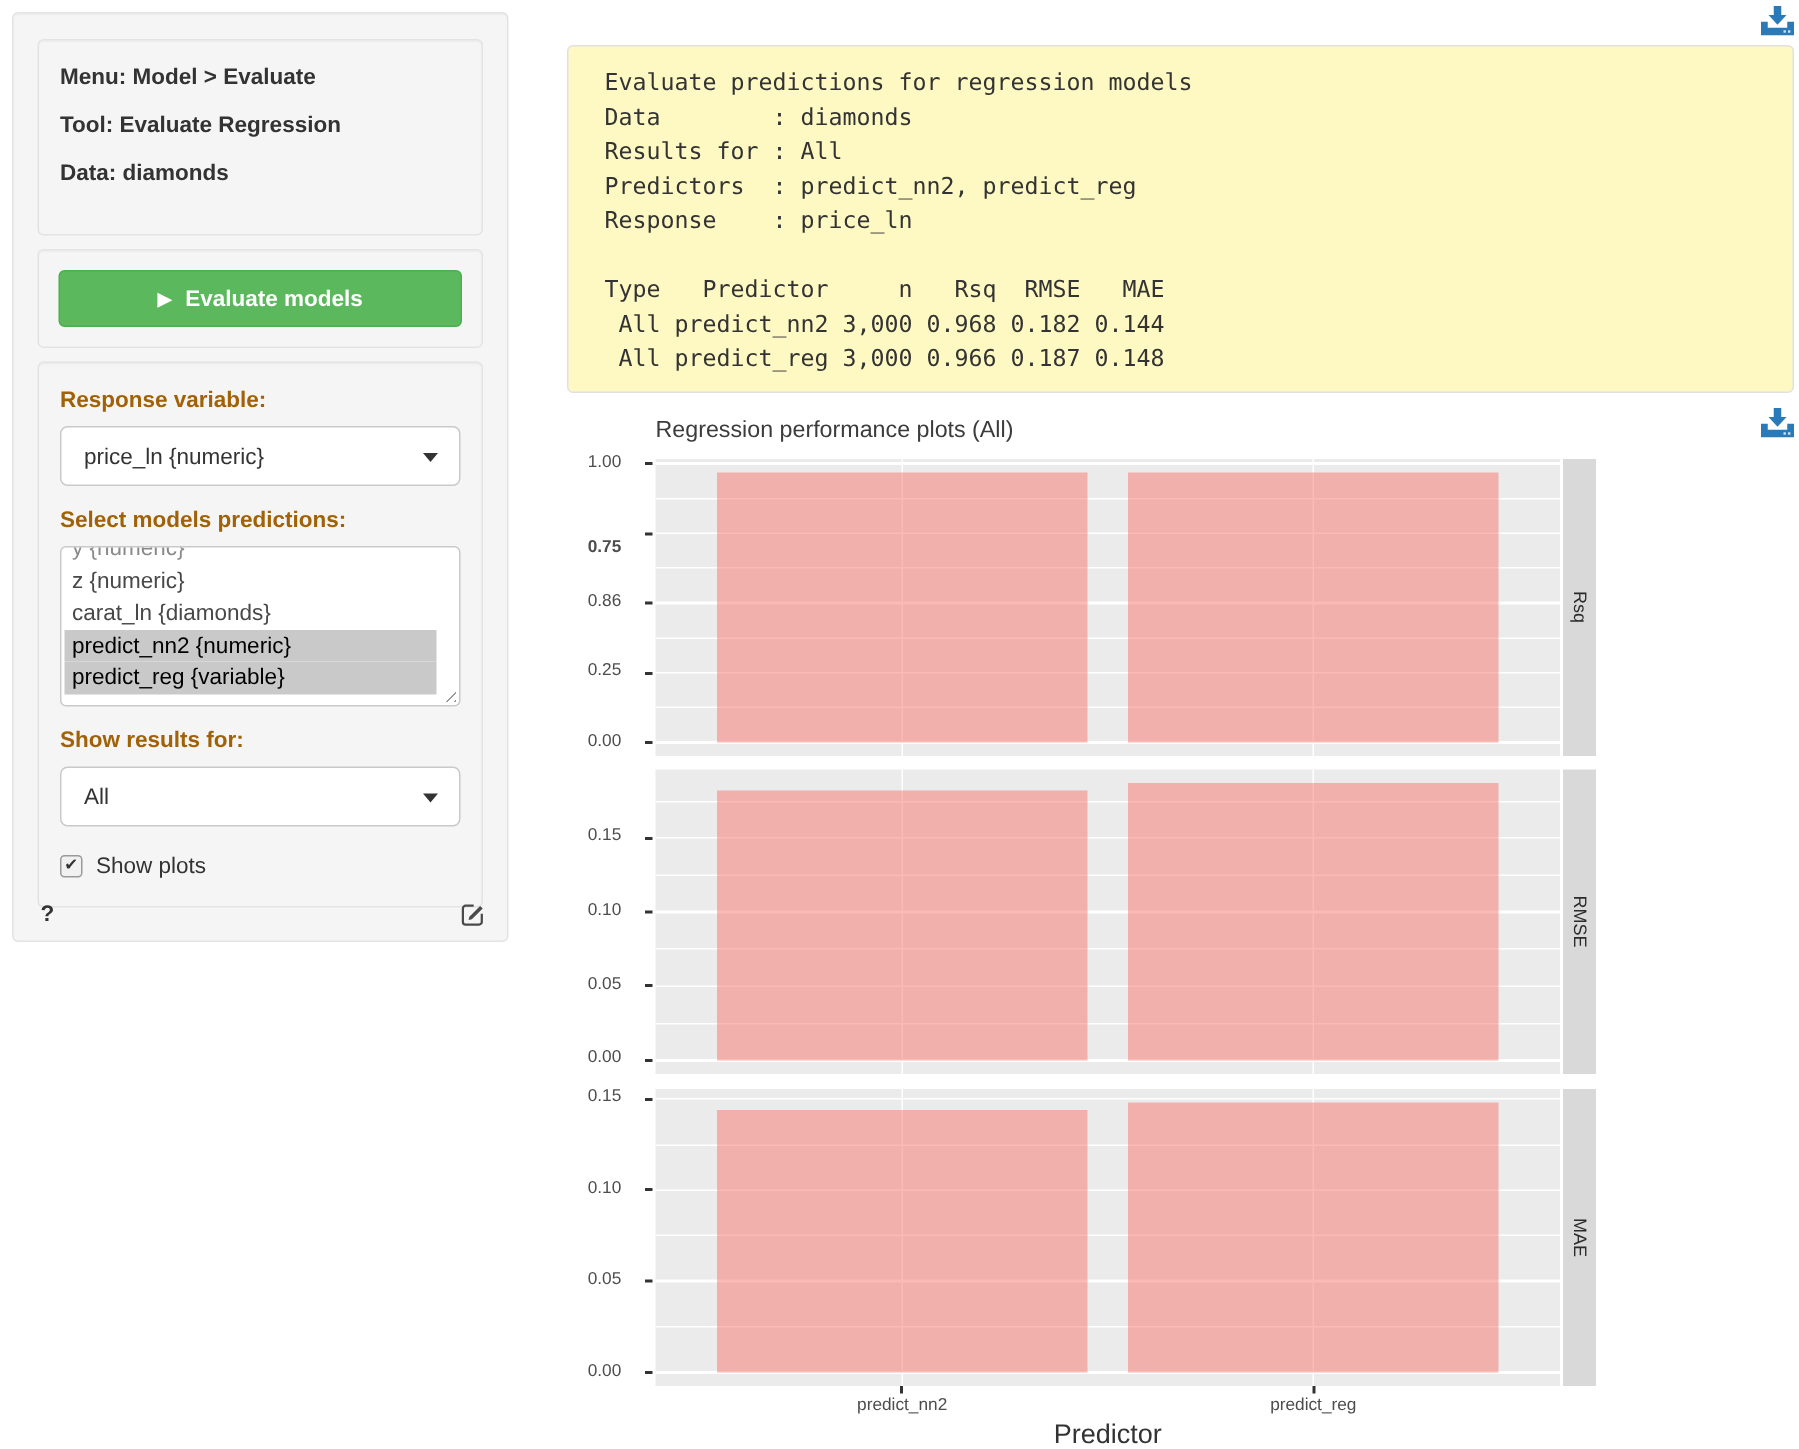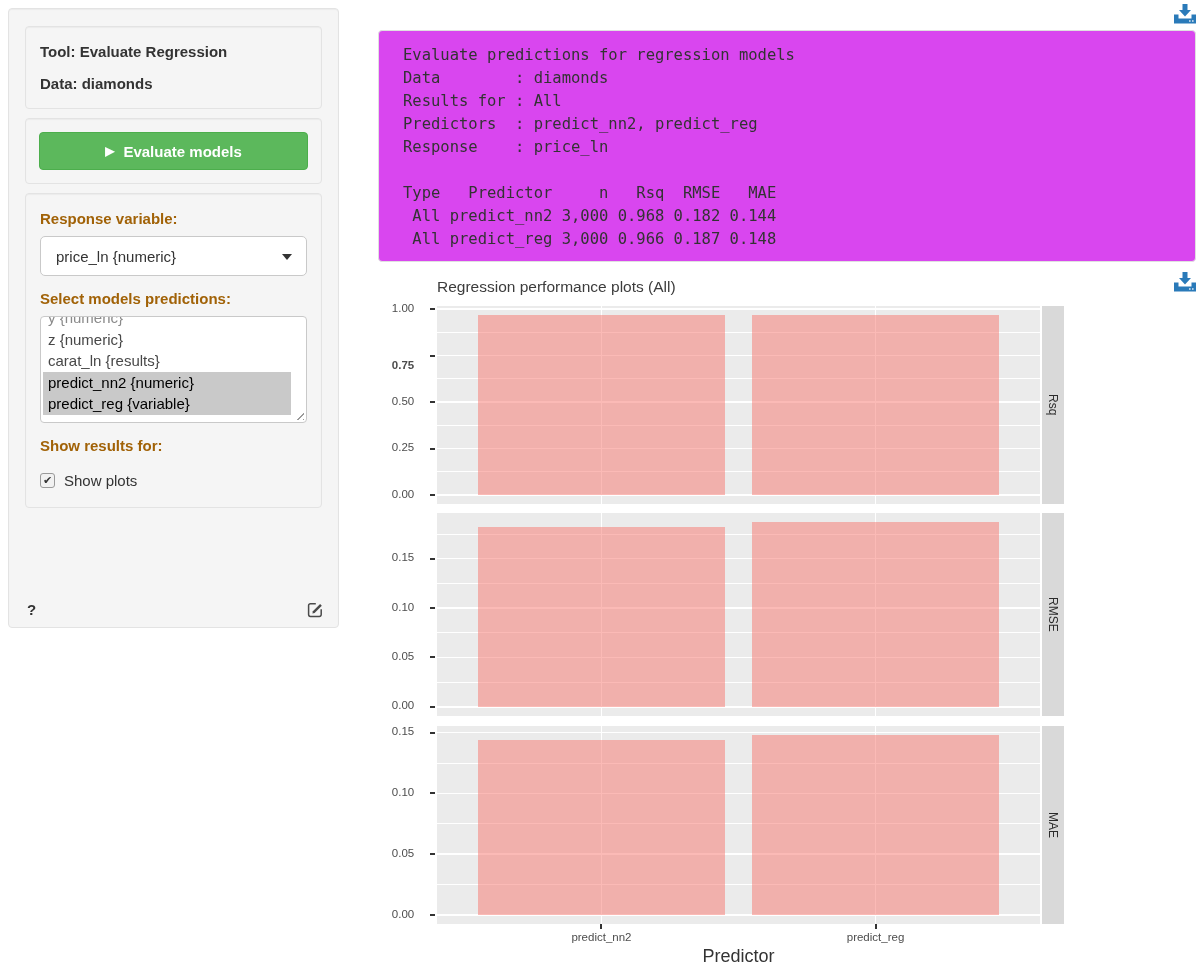--- a/index.html
+++ b/index.html
@@ -7,21 +7,21 @@
               font-family:"Liberation Sans", sans-serif; }
   #page { position:relative; width:1199px; height:966px; }
 
   
   .well { background:#f5f5f5; border:1px solid #e3e3e3; border-radius:4px;
           box-shadow: inset 0 1px 1px rgba(0,0,0,0.04); }
   #sidebar { position:absolute; left:8px; top:8px; width:331px; height:620px; padding:8px; }
   .inner-well { margin:9px 8px 0 8px; }
   #info-box { padding:12px 14px; }
   .info-line { font-size:15px; font-weight:bold; color:#333; line-height:25px; margin-bottom:7px; }
-  .info-line:last-child { margin-bottom:0; }
+  .info-line:last-child { margin-bottom:16px; }
   #run-box { padding:13px; }
   #run-button { display:flex; align-items:center; justify-content:center; gap:9px;
     width:100%; height:38px; background:#5cb85c; border:1px solid #4cae4c; border-radius:4px;
     color:#fff; font-size:15px; font-weight:bold; cursor:pointer; font-family:inherit; }
   .play-glyph { font-size:12px; line-height:1; }
   #controls-box { padding:12px 14px 18px 14px; }
   .control-label { display:block; font-size:15px; font-weight:bold; color:#a16207; margin:14px 0 9px 0; }
   .control-label.first { margin-top:4px; }
   .select-box { position:relative; display:flex; align-items:center; height:40px;
     background:#fff; border:1px solid #c9c9c9; border-radius:5px; padding:0 30px 0 15px;
@@ -44,21 +44,21 @@
   #sidebar-footer { position:absolute; left:18px; right:14px; bottom:6px; height:24px;
     display:flex; justify-content:space-between; align-items:center; }
   #help-button { font-size:15px; font-weight:bold; color:#333; cursor:pointer; }
   #edit-button { cursor:pointer; line-height:0; }
 
   
   .download-btn { position:absolute; width:22px; height:20px; cursor:pointer; line-height:0; }
   #download-summary { left:1174px; top:4px; }
   #download-plot { left:1174px; top:272px; }
   #output-box { position:absolute; left:378px; top:30px; width:818px; height:232px;
-    background:#d946ef; border:1px solid #e0e0e0; border-radius:4px; overflow:hidden; }
+    background:#fef9c3; border:1px solid #e0e0e0; border-radius:4px; overflow:hidden; }
   #output-box pre { font-family:"DejaVu Sans Mono", monospace; font-size:15.5px; line-height:23px;
     color:#333; white-space:pre; padding:13px 10px 0 24px; }
 
   
   #chart-layer { position:absolute; left:0; top:0; width:1199px; height:780px; pointer-events:none; }
   #chart-title { position:absolute; left:437px; top:278px; font-size:15.5px; color:#3c3c3c; }
   .panel { position:absolute; background:#EBEBEB; }
   .gl { position:absolute; background:#fff; }
   .bar { position:absolute; }
   .ytick { position:absolute; width:5px; height:2px; background:#333; }
@@ -70,20 +70,21 @@
   #x-axis-title { position:absolute; text-align:center; font-size:18px; color:#333; }
 </style>
 </head>
 <body>
 
 <div id="page">
 
   <div id="sidebar" class="well">
 
     <div id="info-box" class="well inner-well">
+      <div class="info-line">Menu: Model &gt; Evaluate</div>
       <div class="info-line">Tool: Evaluate Regression</div>
       <div class="info-line">Data: diamonds</div>
     </div>
 
     <div id="run-box" class="well inner-well">
       <button id="run-button">
         <span class="play-glyph">▶</span>
         <span>Evaluate models</span>
       </button>
     </div>
@@ -93,26 +94,30 @@
       <div class="select-box">
         <span>price_ln {numeric}</span>
         <span class="caret"></span>
       </div>
 
       <span class="control-label">Select models predictions:</span>
       <div id="predictions-list">
         <div class="resize-handle"></div>
       <div class="option clipped">y {numeric}</div>
           <div class="option">z {numeric}</div>
-          <div class="option">carat_ln {results}</div>
+          <div class="option">carat_ln {diamonds}</div>
           <div class="option selected">predict_nn2 {numeric}</div>
           <div class="option selected">predict_reg {variable}</div>
         </div>
 
       <span class="control-label">Show results for:</span>
+      <div class="select-box">
+        <span>All</span>
+        <span class="caret"></span>
+      </div>
 
       <div id="checkbox-row">
         <div id="show-plots-checkbox">✔</div>
         <span class="lbl">Show plots</span>
       </div>
     </div>
 
     <div id="sidebar-footer">
       <span id="help-button">?</span>
       <span id="edit-button">
@@ -171,21 +176,21 @@
       <div class="gl" style="left: 437px; top: 401.275px; width: 603px; height: 1.5px;"></div>
       <div class="gl" style="left: 437px; top: 354.787px; width: 603px; height: 1.5px;"></div>
       <div class="gl" style="left: 437px; top: 308.3px; width: 603px; height: 1.5px;"></div>
       <div class="bar" style="left: 478.114px; top: 315px; width: 246.682px; height: 180px; background: rgba(248, 118, 109, 0.5);"></div>
       <div class="bar" style="left: 752.205px; top: 315.372px; width: 246.682px; height: 179.628px; background: rgba(248, 118, 109, 0.5);"></div>
       <div class="ytick" style="left: 430px; top: 494px;"></div>
       <div class="yticklabel" style="left: 380px; top: 487.5px; width: 46px; height: 14px;">0.00</div>
       <div class="ytick" style="left: 430px; top: 447.512px;"></div>
       <div class="yticklabel" style="left: 380px; top: 441.012px; width: 46px; height: 14px;">0.25</div>
       <div class="ytick" style="left: 430px; top: 401.025px;"></div>
-      <div class="yticklabel" style="left: 380px; top: 394.525px; width: 46px; height: 14px;">0.50</div>
+      <div class="yticklabel" style="left: 380px; top: 394.525px; width: 46px; height: 14px;">0.86</div>
       <div class="ytick" style="left: 430px; top: 354.537px;"></div>
       <div class="yticklabel" style="left: 380px; top: 359px; width: 46px; height: 14px; font-weight: bold;">0.75</div>
       <div class="ytick" style="left: 430px; top: 308.05px;"></div>
       <div class="yticklabel" style="left: 380px; top: 301.55px; width: 46px; height: 14px;">1.00</div>
       <div class="strip" style="left: 1042px; top: 306px; width: 22px; height: 198px;">
         <span class="striptext">Rsq</span>
       </div>
       <div class="panel" style="left: 437px; top: 513px; width: 603px; height: 203px;"></div>
       <div class="gl" style="left: 600.705px; top: 513px; width: 1.5px; height: 203px;"></div>
       <div class="gl" style="left: 874.795px; top: 513px; width: 1.5px; height: 203px;"></div>

